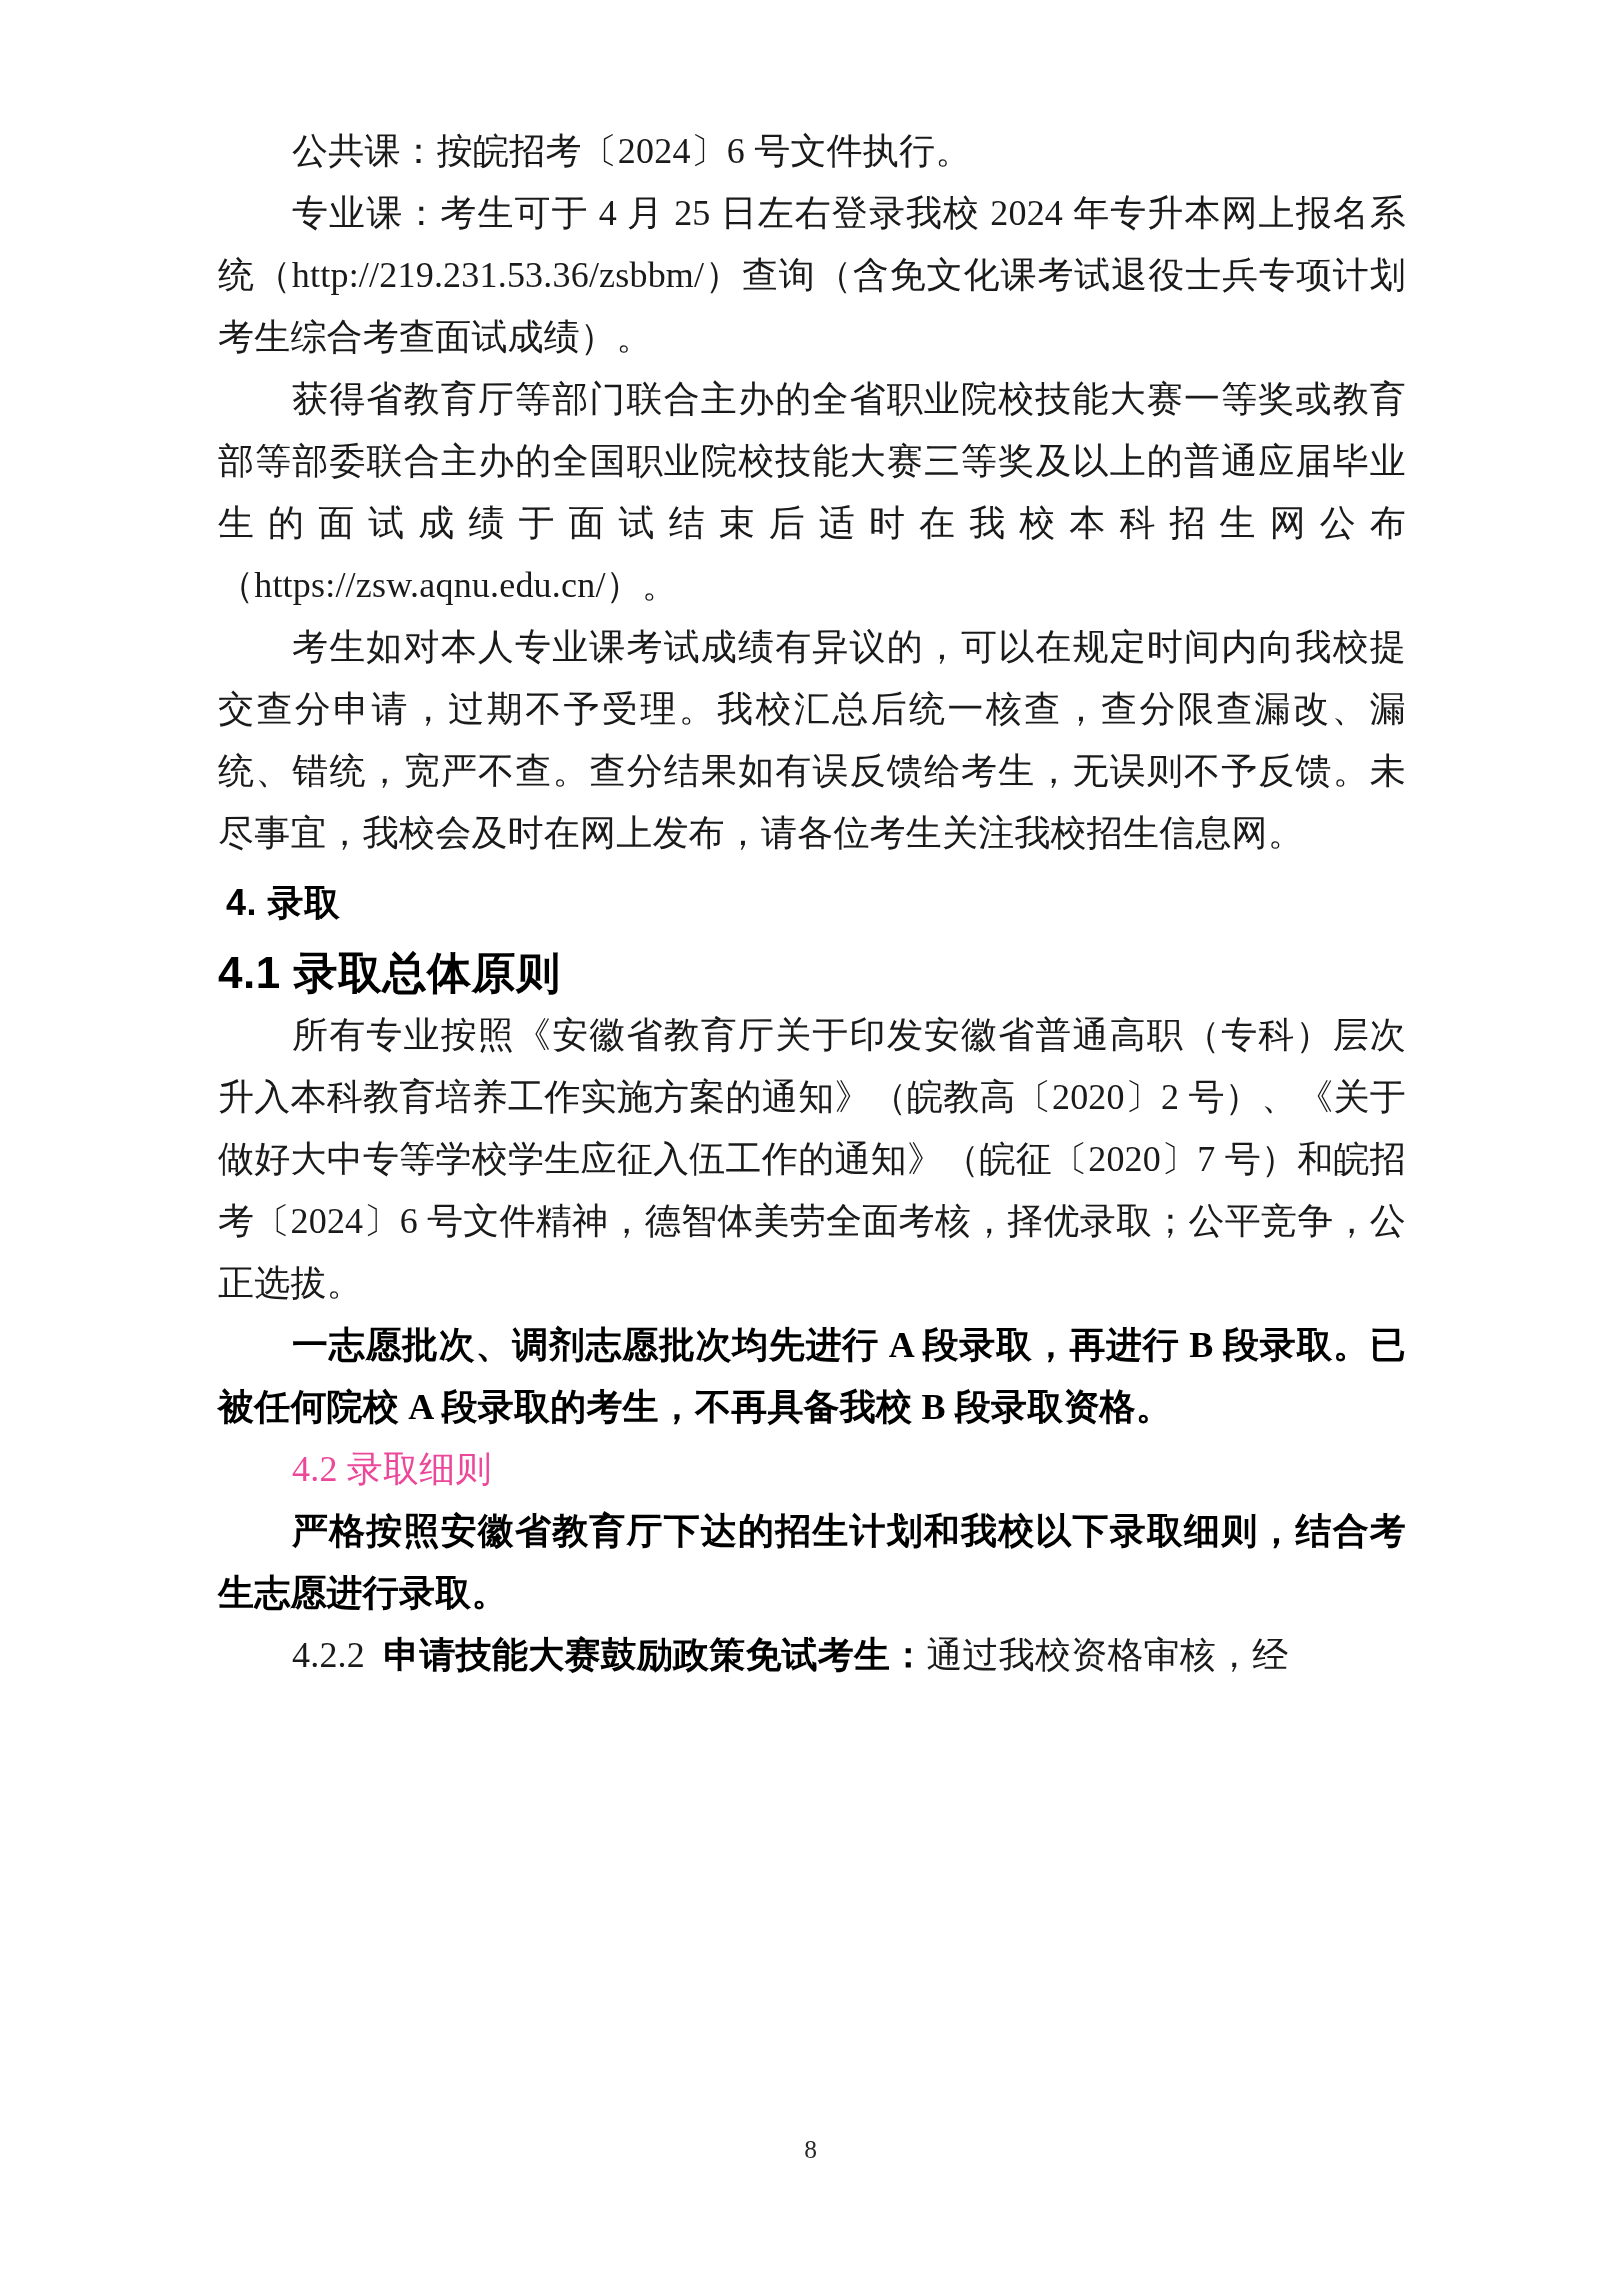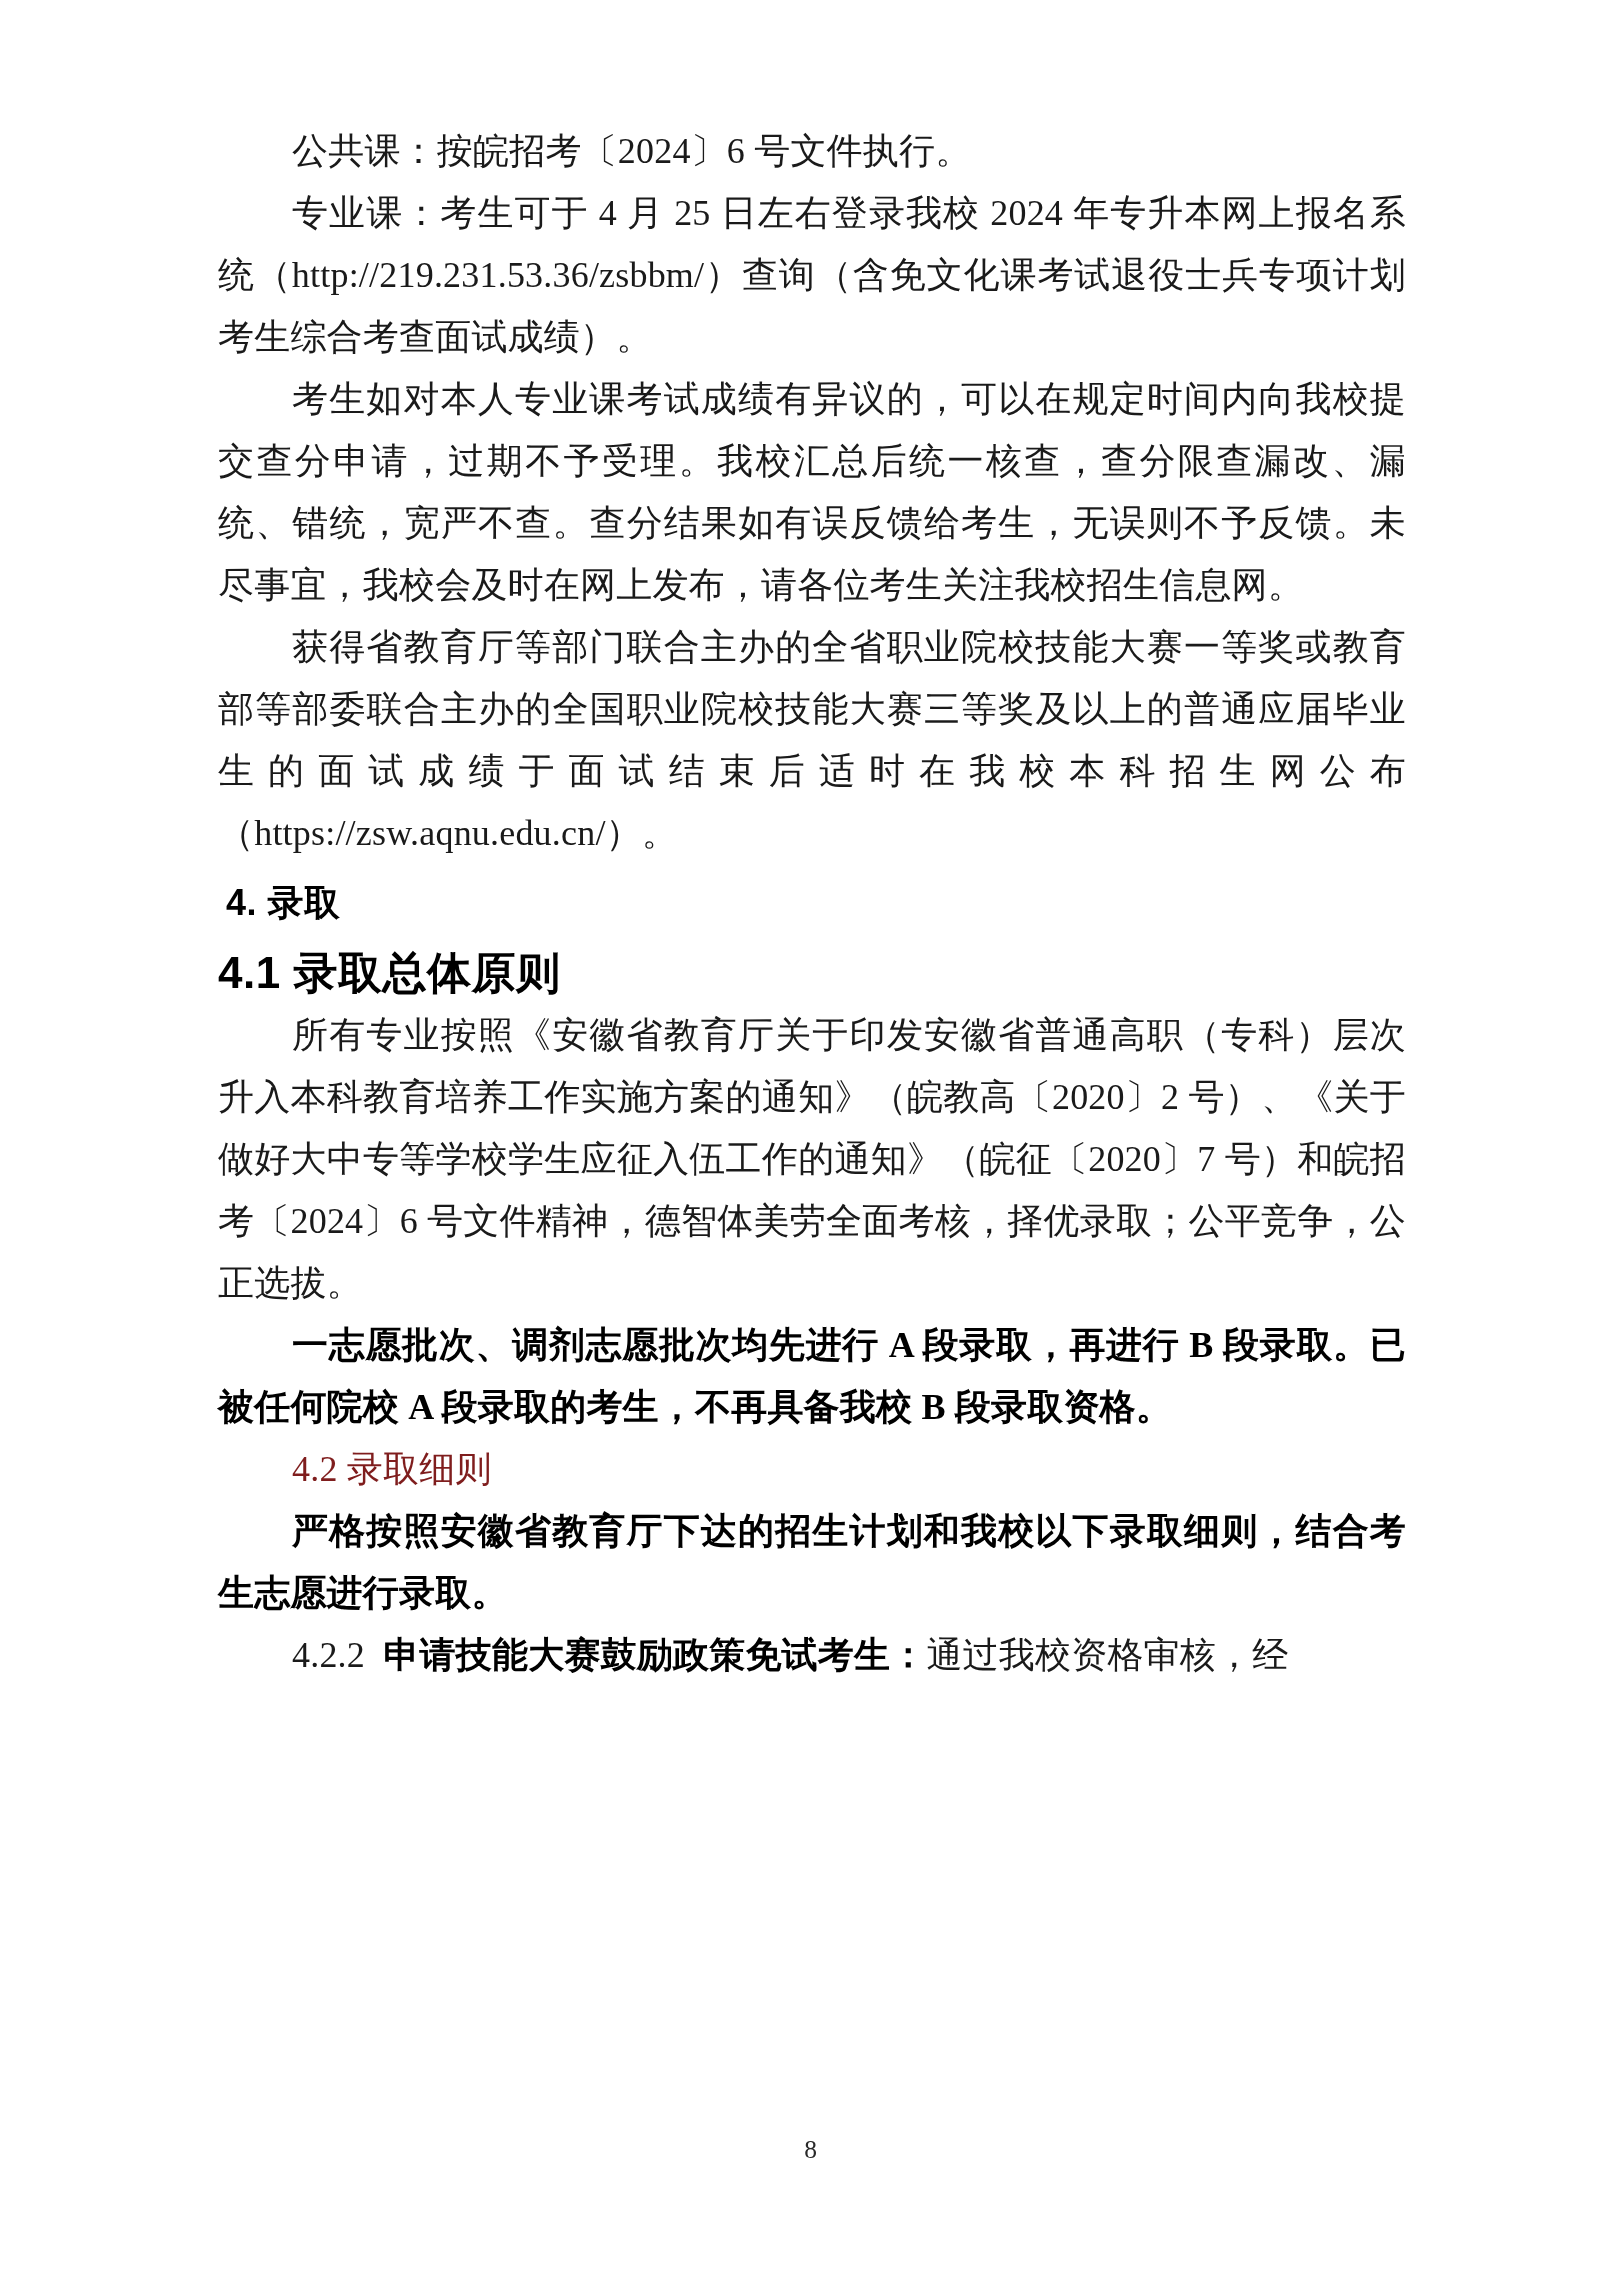--- a/index.html
+++ b/index.html
@@ -54,21 +54,21 @@
     color: #000000;
     margin: 0;
     text-indent: 0;
     letter-spacing: 0.5px;
   }
   .heading-sub2 {
     font-family: "Liberation Serif", "DejaVu Serif", serif;
     font-size: 36px;
     line-height: 62px;
     font-weight: normal;
-    color: #7f1d1d;
+    color: #ec4899;
     margin: 0;
     text-indent: 74px;
     letter-spacing: 0.2px;
   }
   .lead-num {
     font-family: "Liberation Serif", "DejaVu Serif", serif;
     font-weight: normal;
   }
   .bold-seg { font-weight: bold; color: #000; }
   .page-number {
@@ -86,23 +86,23 @@
 <body>
 
 <div class="page">
 
   <div class="content">
 
     <p class="para">公共课：按皖招考〔2024〕6 号文件执行。</p>
 
     <p class="para">专业课：考生可于 4 月 25 日左右登录我校 2024 年专升本网上报名系统（http://219.231.53.36/zsbbm/）查询（含免文化课考试退役士兵专项计划考生综合考查面试成绩）。</p>
 
+    <p class="para">获得省教育厅等部门联合主办的全省职业院校技能大赛一等奖或教育部等部委联合主办的全国职业院校技能大赛三等奖及以上的普通应届毕业生的面试成绩于面试结束后适时在我校本科招生网公布（https://zsw.aqnu.edu.cn/）。</p>
+
     <p class="para">考生如对本人专业课考试成绩有异议的，可以在规定时间内向我校提交查分申请，过期不予受理。我校汇总后统一核查，查分限查漏改、漏统、错统，宽严不查。查分结果如有误反馈给考生，无误则不予反馈。未尽事宜，我校会及时在网上发布，请各位考生关注我校招生信息网。</p>
-
-    <p class="para">获得省教育厅等部门联合主办的全省职业院校技能大赛一等奖或教育部等部委联合主办的全国职业院校技能大赛三等奖及以上的普通应届毕业生的面试成绩于面试结束后适时在我校本科招生网公布（https://zsw.aqnu.edu.cn/）。</p>
 
     <h2 class="heading-main">4. 录取</h2>
 
     <h3 class="heading-sub">4.1 录取总体原则</h3>
 
     <p class="para">所有专业按照《安徽省教育厅关于印发安徽省普通高职（专科）层次升入本科教育培养工作实施方案的通知》（皖教高〔2020〕2 号）、《关于做好大中专等学校学生应征入伍工作的通知》（皖征〔2020〕7 号）和皖招考〔2024〕6 号文件精神，德智体美劳全面考核，择优录取；公平竞争，公正选拔。</p>
 
     <p class="para bold">一志愿批次、调剂志愿批次均先进行 A 段录取，再进行 B 段录取。已被任何院校 A 段录取的考生，不再具备我校 B 段录取资格。</p>
 
     <h4 class="heading-sub2">4.2  录取细则</h4>

